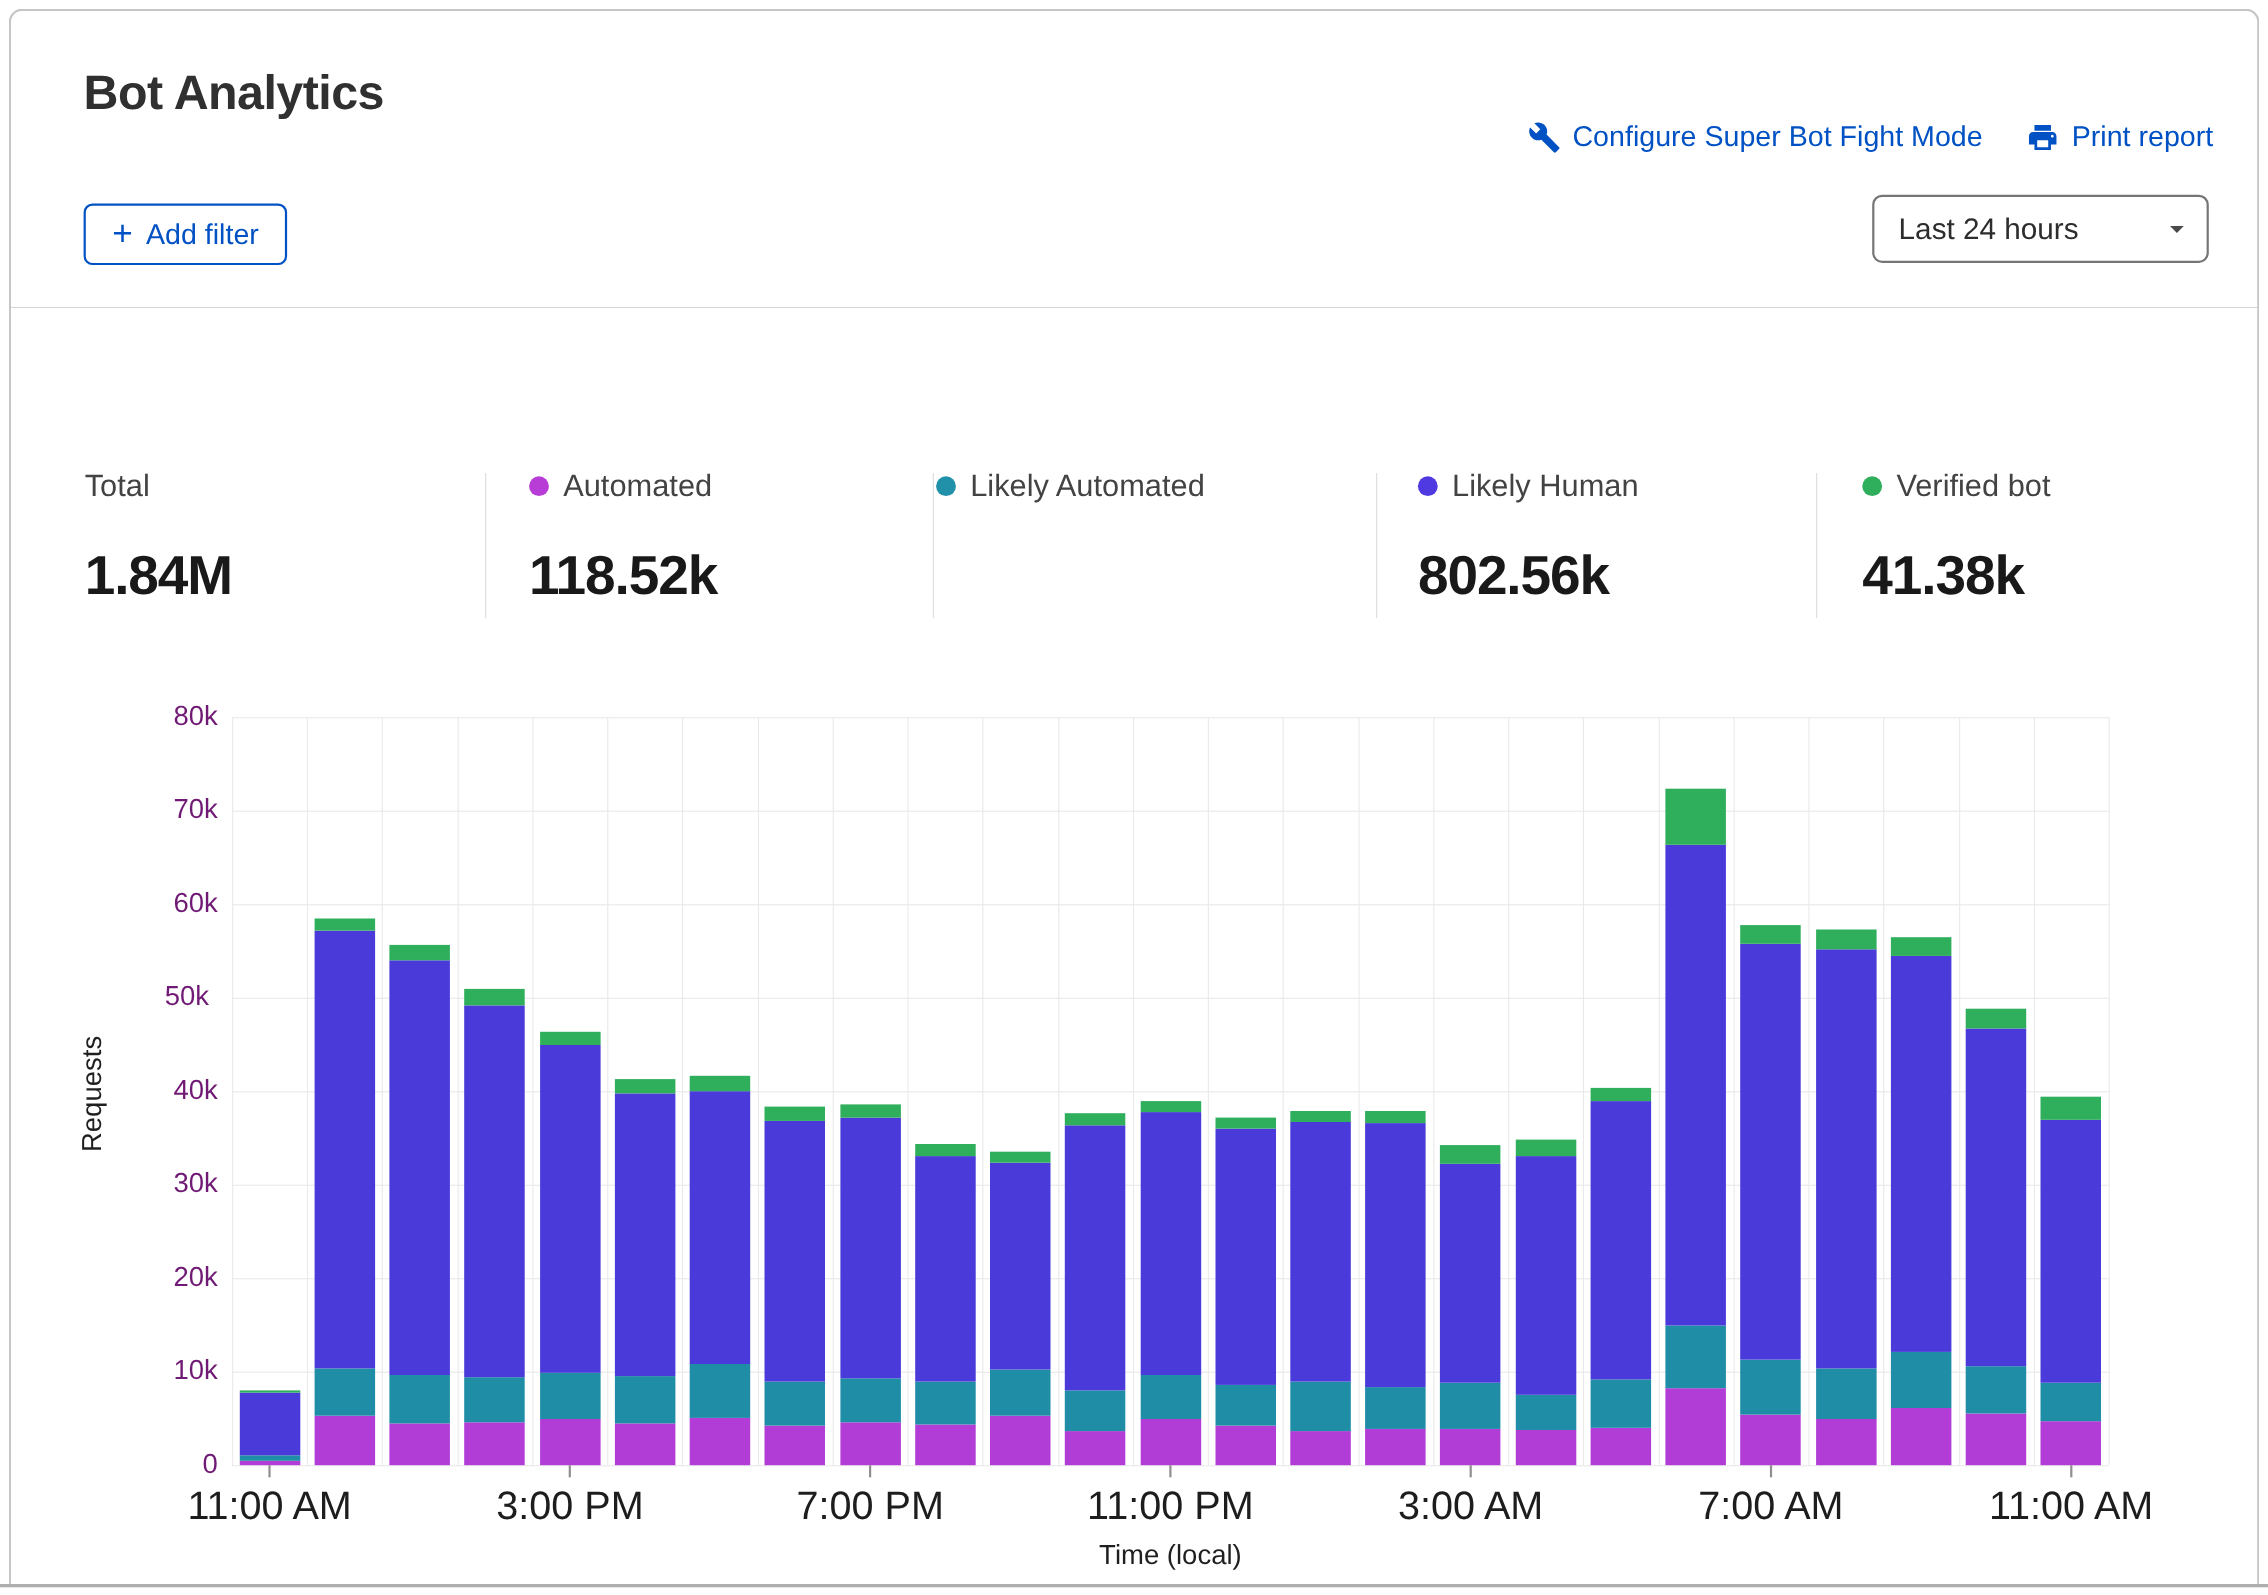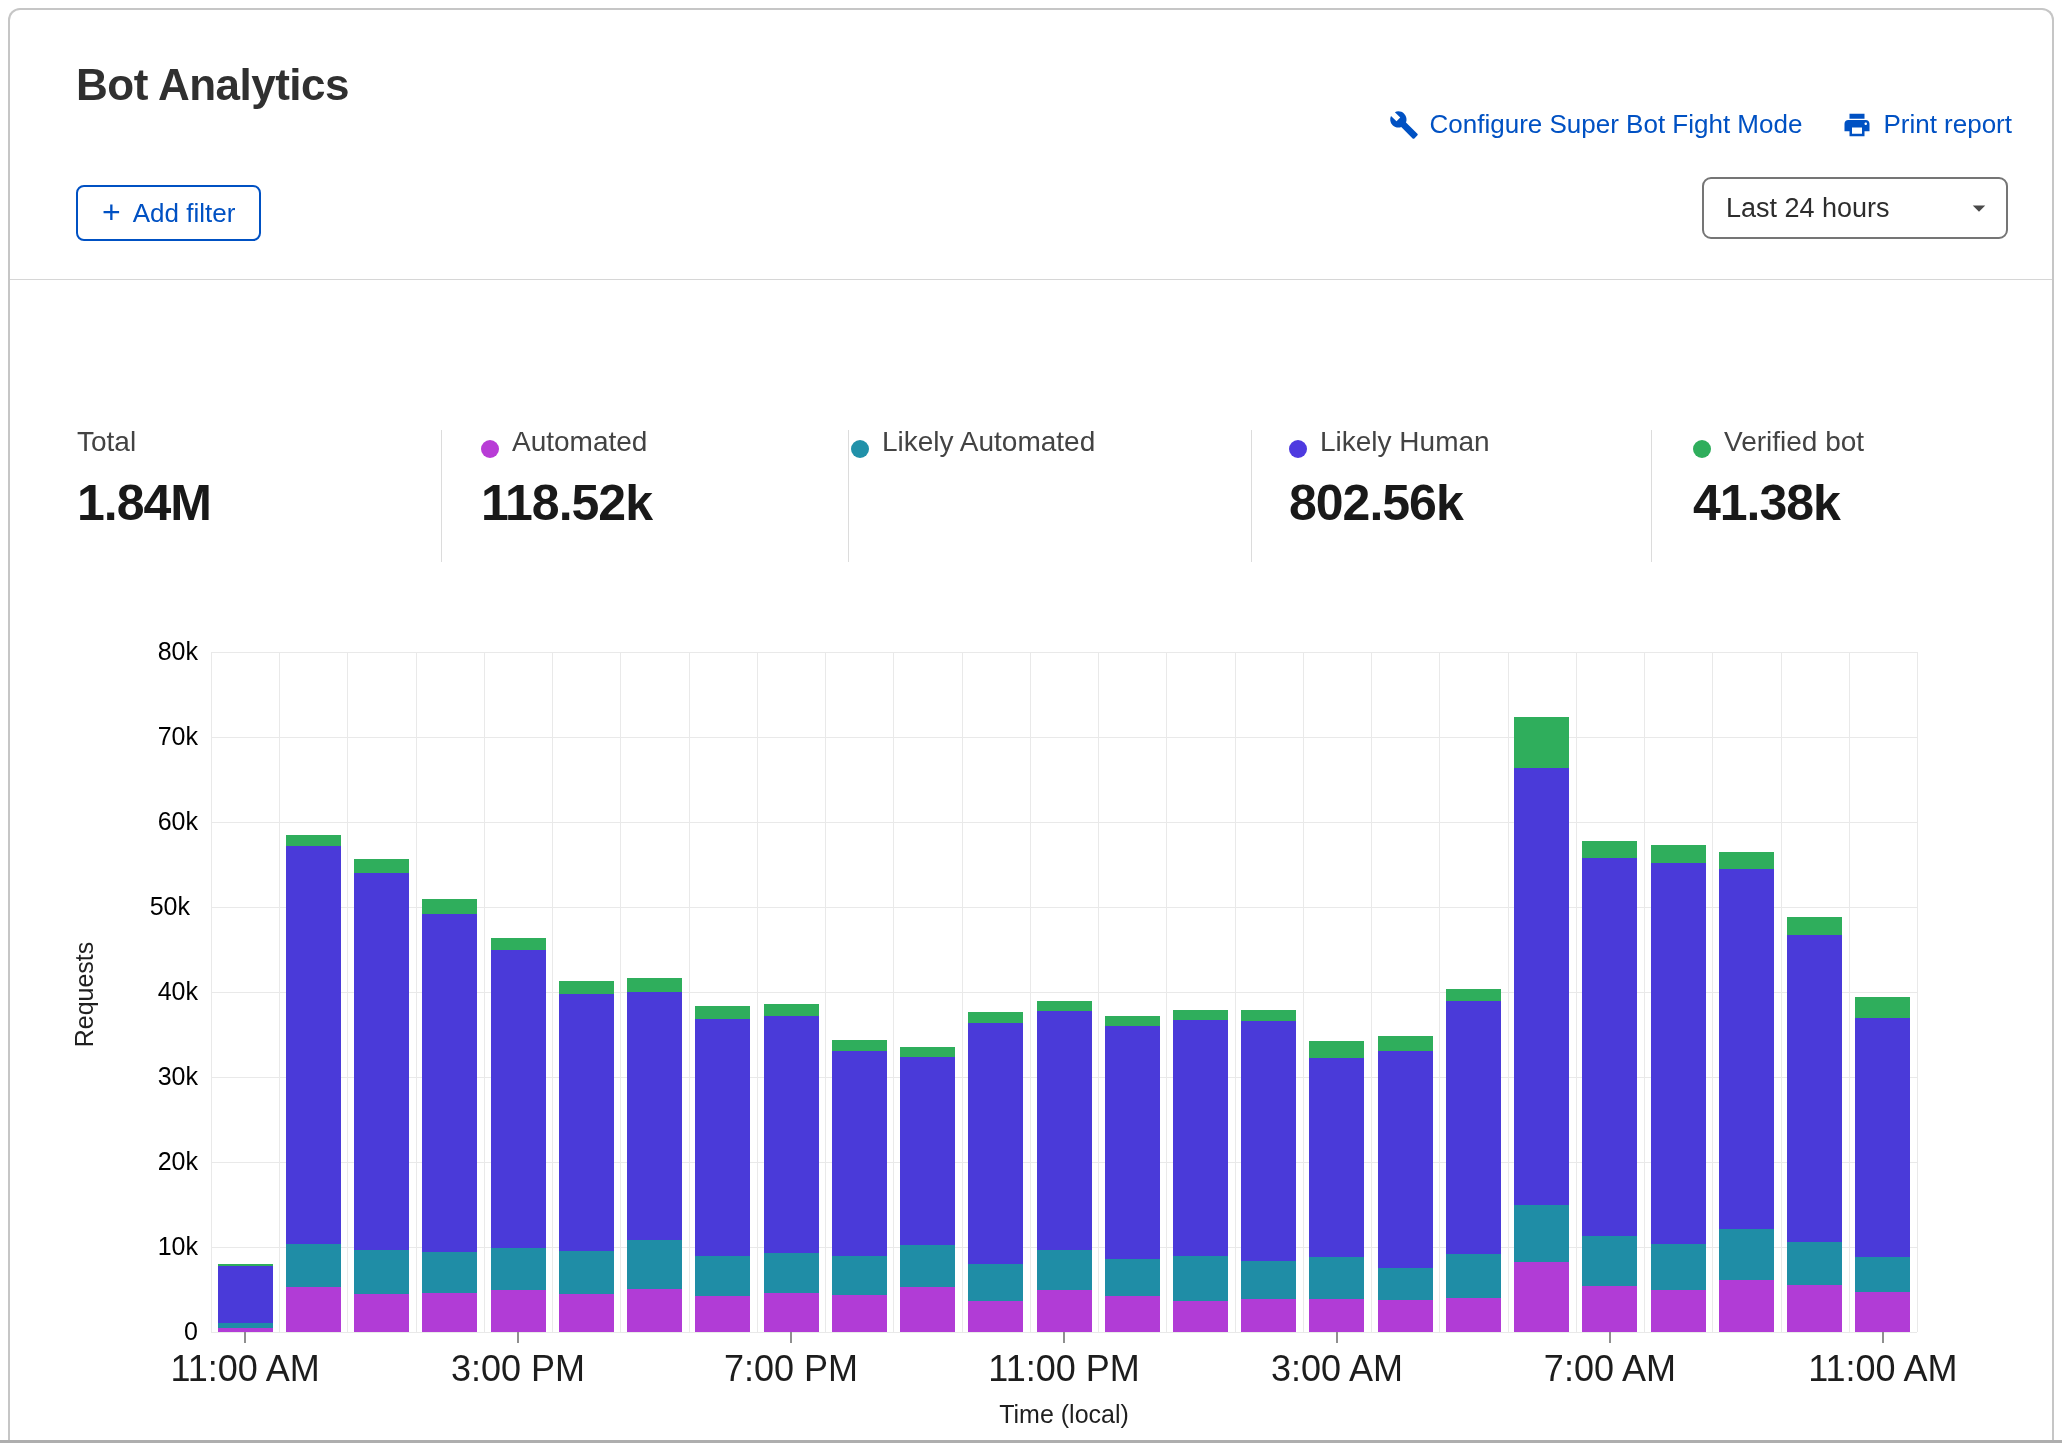--- a/index.html
+++ b/index.html
@@ -38,29 +38,29 @@
   .time-select .caret { margin-right:12px; display:flex; }
 
   .divider { position:absolute; left:0; top:269px; width:100%; height:1px; background:#d6d6d6; }
 
   
   .section-title-row { position:absolute; left:66px; top:344px; display:flex; align-items:center; gap:15px; }
   .section-title { font-size:30px; font-weight:700; color:#2f2f2f; }
 
   
   .stat { position:absolute; top:416px; }
-  .stat .lblrow { display:flex; align-items:flex-end; gap:13px; margin-bottom:16px; }
+  .stat .lblrow { display:flex; align-items:center; gap:13px; margin-bottom:36px; }
   .stat .dot { width:18px; height:18px; border-radius:50%; }
   .stat .lbl { font-size:28px; color:#434343; }
   .stat .val { font-size:50px; font-weight:700; color:#191919; letter-spacing:-1px; }
   .stat-divider { position:absolute; top:420px; width:1px; height:132px; background:#dcdcdc; }
 
   
   .gridline { position:absolute; background:#e9e9e9; }
-  .ylab { position:absolute; width:120px; text-align:right; font-size:25px; color:#000000; }
+  .ylab { position:absolute; width:120px; text-align:right; font-size:25px; color:#701a75; }
   .xlab { position:absolute; font-size:36px; color:#1d1d1d; white-space:nowrap; transform:translateX(-50%); }
   .xtick { position:absolute; width:2px; height:11px; background:#8f8f8f; }
   .ylabel-rot { position:absolute; left:-266px; top:970px; width:680px; text-align:center;
     transform:rotate(-90deg); font-size:25px; color:#1f1f1f; }
   .xlabel-t { position:absolute; top:1390px; font-size:25px; color:#1f1f1f; transform:translateX(-50%); }
   .bar { position:absolute; }
   .seg { position:absolute; left:0; width:100%; }
 </style>
 </head>
 <body>

